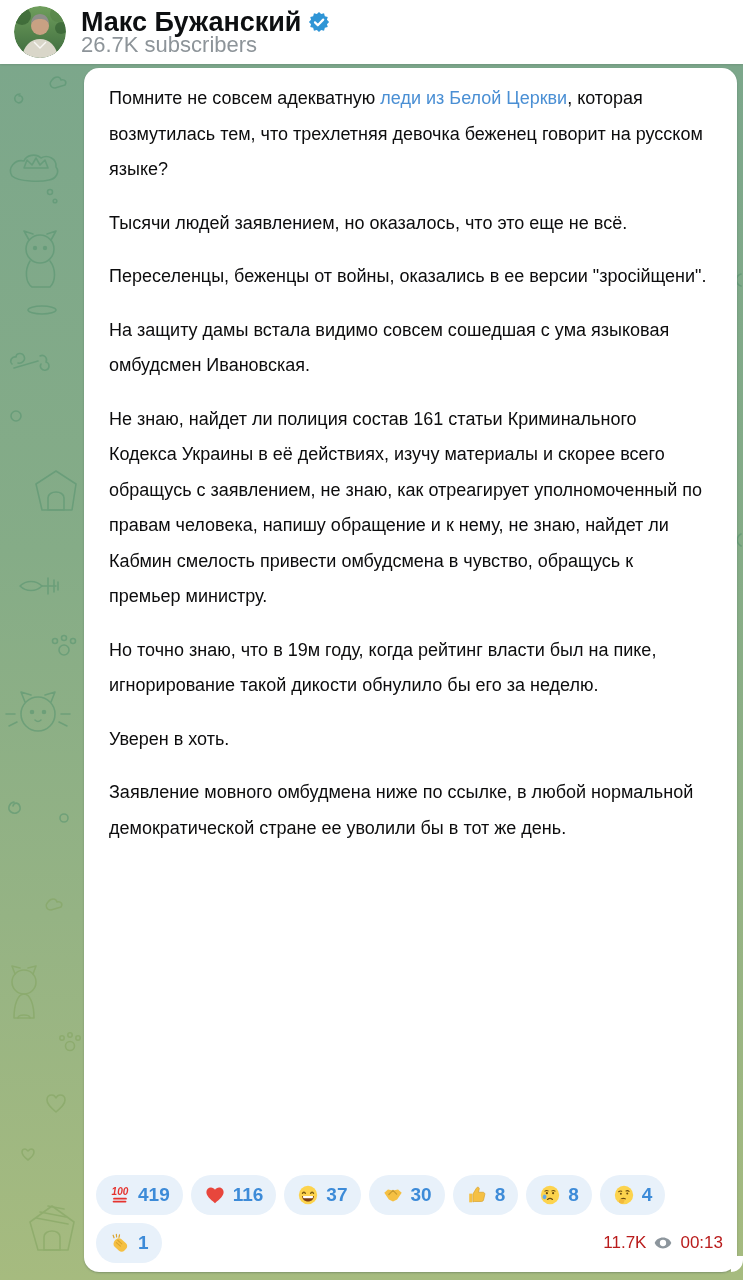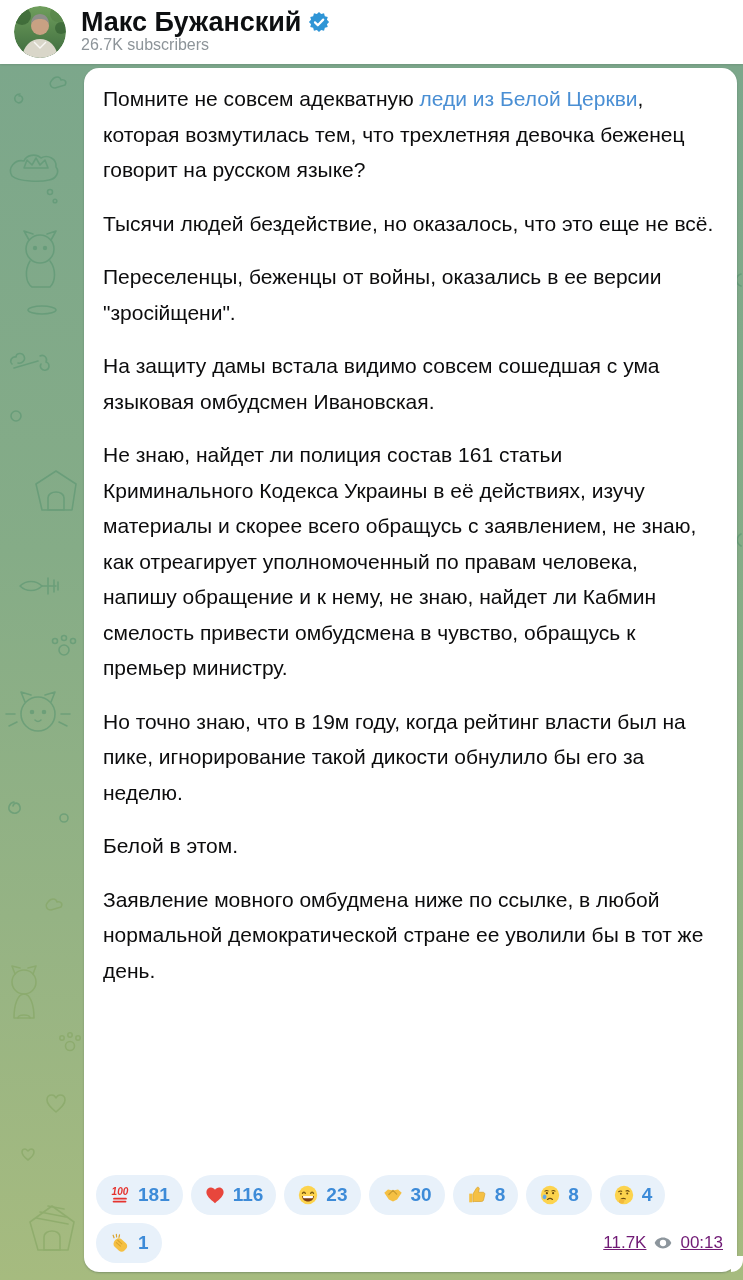--- a/index.html
+++ b/index.html
@@ -10,50 +10,50 @@
   
   .hdr{flex:0 0 64px;height:64px;background:#fff;display:flex;align-items:center;
        padding:0 14px;gap:15px;box-sizing:border-box;position:relative;z-index:5;
        box-shadow:0 1px 2px rgba(0,0,0,.10);}
   .avatar{width:52px;height:52px;border-radius:50%;overflow:hidden;flex:0 0 52px;cursor:pointer;}
   .avatar svg{display:block;}
   .hdr-info{display:flex;flex-direction:column;justify-content:center;min-width:0;}
   .t-row{display:flex;align-items:center;gap:7px;}
   .c-title{font-size:27px;font-weight:bold;color:#0d0f11;line-height:24px;}
   .badge{width:22px;height:22px;display:inline-block;}
-  .subs{font-size:16px;color:#8d9499;line-height:20px;margin-top:1px;}
+  .subs{font-size:22px;color:#8d9499;line-height:20px;margin-top:1px;}
 
   
   .chat{position:relative;flex:1;overflow:hidden;
         background:linear-gradient(180deg,#7ca78b 0%,#85ac87 40%,#95b384 70%,#a6bb7f 100%);}
   .doodles{position:absolute;inset:0;pointer-events:none;}
 
   
   .bubble{position:absolute;left:84px;top:4px;width:653px;height:1204px;box-sizing:border-box;
           background:#fff;border-radius:15px;padding:13px 16px 10px 12px;
           box-shadow:0 1px 2px rgba(16,35,47,.25);}
   .bubble::after{content:"";position:absolute;right:-6px;bottom:0;width:12px;height:16px;
           background:#fff;border-bottom-right-radius:14px;}
   #message-text{max-height:1078px;overflow:hidden;}
-  #message-text p{margin:0 7px 18px;font-size:21px;line-height:35.5px;color:#0c0c0d;
+  #message-text p{margin:0 13px 18px;font-size:18px;line-height:35.5px;color:#0c0c0d;
           word-wrap:break-word;}
   .tg-link{color:#4a8fd4;text-decoration:none;cursor:pointer;}
 
   
   .rx-wrap{position:absolute;left:12px;right:14px;bottom:9px;}
   .rx-row{display:flex;align-items:center;gap:8px;}
   .rx-row.first{margin-bottom:8px;}
   .rx-row.second{justify-content:flex-start;}
   .pill{display:inline-flex;align-items:center;gap:7px;background:#e8f1fa;border:none;
         border-radius:20px;padding:4px 13px;height:40px;box-sizing:border-box;cursor:pointer;}
   .rx-ico{width:22px;height:22px;display:inline-block;}
   .rx-ico svg{width:22px;height:22px;display:block;}
   .rx-count{font-size:19px;font-weight:bold;color:#3d8bd8;
             font-family:"Liberation Sans","DejaVu Sans",sans-serif;}
-  .meta{margin-left:auto;display:flex;align-items:center;gap:7px;color:#701a75;font-size:17px;text-decoration:underline;}
+  .meta{margin-left:auto;display:flex;align-items:center;gap:7px;color:#b91c1c;font-size:17px;}
   .meta .eye{width:20px;height:20px;display:inline-block;}
 </style>
 </head>
 <body>
 
 <div class="app">
 
   <div class="hdr">
     <div class="avatar">
       <svg viewBox="0 0 52 52" width="52" height="52">
@@ -142,58 +142,58 @@
         <path d="M28 1096c-4-3-6-5-6-8 0-2 1-3 3-3 1 0 2 1 3 2 1-1 2-2 3-2 2 0 3 1 3 3 0 3-2 5-6 8z"></path>
         <path d="M30 1158l22-16 22 16-6 28H38z"></path>
         <path d="M44 1186v-13c0-8 16-8 16 0v13z"></path>
         <path d="M36 1154l32 6M40 1148l26 5M48 1142l16 3"></path>
       </g>
     </svg>
 
     <div class="bubble">
       <div id="message-text">
           <p><span>Помните не совсем адекватную </span><a class="tg-link">леди из Белой Церкви</a><span>, которая возмутилась тем, что трехлетняя девочка беженец говорит на русском языке?</span></p>
-          <p><span>Тысячи людей бездействие, но оказалось, что это еще не всё.</span></p>
+          <p><span>Тысячи людей заявлением, но оказалось, что это еще не всё.</span></p>
           <p><span>Переселенцы, беженцы от войны, оказались в ее версии "зросійщени".</span></p>
           <p><span>На защиту дамы встала видимо совсем сошедшая с ума языковая омбудсмен Ивановская.</span></p>
           <p><span>Не знаю, найдет ли полиция состав 161 статьи Криминального Кодекса Украины в её действиях, изучу материалы и скорее всего обращусь с заявлением, не знаю, как отреагирует уполномоченный по правам человека, напишу обращение и к нему, не знаю, найдет ли Кабмин смелость привести омбудсмена в чувство, обращусь к премьер министру.</span></p>
           <p><span>Но точно знаю, что в 19м году, когда рейтинг власти был на пике, игнорирование такой дикости обнулило бы его за неделю.</span></p>
-          <p><span>Белой в этом.</span></p>
+          <p><span>Уверен в хоть.</span></p>
           <p><span>Заявление мовного омбудмена ниже по ссылке, в любой нормальной демократической стране ее уволили бы в тот же день.</span></p>
         </div>
 
       <div class="rx-wrap">
         <div id="rx-row1" class="rx-row first">
             <button class="pill">
               <span class="rx-ico">
                 <svg viewBox="0 0 24 24">
                   <text x="12" y="12.5" text-anchor="middle" font-size="11" font-weight="bold" font-style="italic" fill="#e5332e" font-family="Liberation Sans,DejaVu Sans,sans-serif">100</text>
                   <path d="M5.5 16h13M5 19.2h13" stroke="#e5332e" stroke-width="2" stroke-linecap="round" fill="none"></path>
                 </svg>
               </span>
-              <span class="rx-count">181</span>
+              <span class="rx-count">419</span>
             </button>
             <button class="pill">
               <span class="rx-ico">
                 <svg viewBox="0 0 24 24">
                   <path d="M12 21C6.4 16.3 2.6 12.9 2.6 8.8 2.6 5.9 4.9 3.8 7.6 3.8c1.8 0 3.4 1 4.4 2.5 1-1.5 2.6-2.5 4.4-2.5 2.7 0 5 2.1 5 5 0 4.1-3.8 7.5-9.4 12.2z" fill="#e8463c"></path>
                 </svg>
               </span>
               <span class="rx-count">116</span>
             </button>
             <button class="pill">
               <span class="rx-ico">
                 <svg viewBox="0 0 24 24">
                   <circle cx="12" cy="12" r="10" fill="#fcd34d"></circle>
                   <path d="M6 10.2c.5-1.6 2.6-1.6 3.1 0M14.9 10.2c.5-1.6 2.6-1.6 3.1 0" stroke="#7a5b12" stroke-width="1.5" fill="none" stroke-linecap="round"></path>
                   <path d="M5.6 13h12.8c0 3.6-2.9 6-6.4 6s-6.4-2.4-6.4-6z" fill="#7a3c10"></path>
                   <path d="M6.6 13h10.8v1.6c0 .5-.4.9-.9.9H7.5c-.5 0-.9-.4-.9-.9z" fill="#fff"></path>
                 </svg>
               </span>
-              <span class="rx-count">23</span>
+              <span class="rx-count">37</span>
             </button>
             <button class="pill">
               <span class="rx-ico">
                 <svg viewBox="0 0 24 24">
                   <path d="M2.5 9.5l4-3.5 5.5 1 5.5-1 4 3.5-5 7.5-4.5 2-4.5-2z" fill="#f5c043"></path>
                   <path d="M12 7l-4.5 4.5M12 7l4 4" stroke="#c99b2e" stroke-width="1.4" fill="none" stroke-linecap="round"></path>
                 </svg>
               </span>
               <span class="rx-count">30</span>
             </button>

